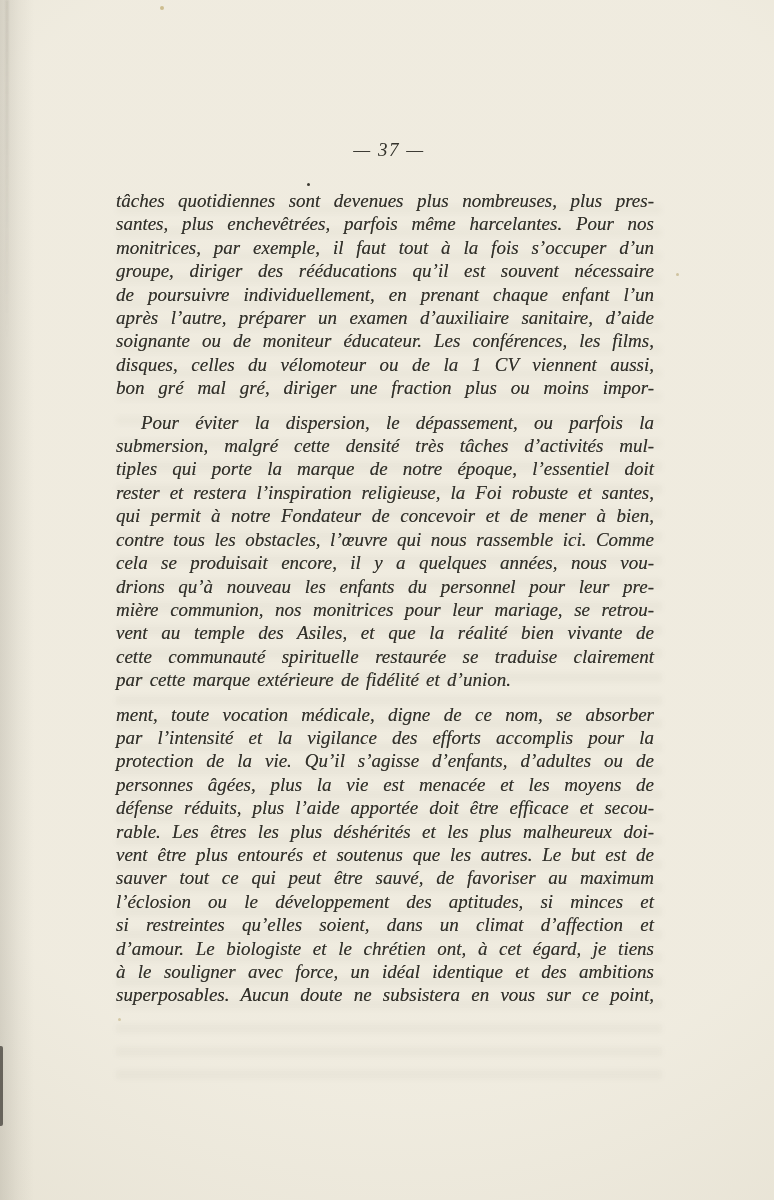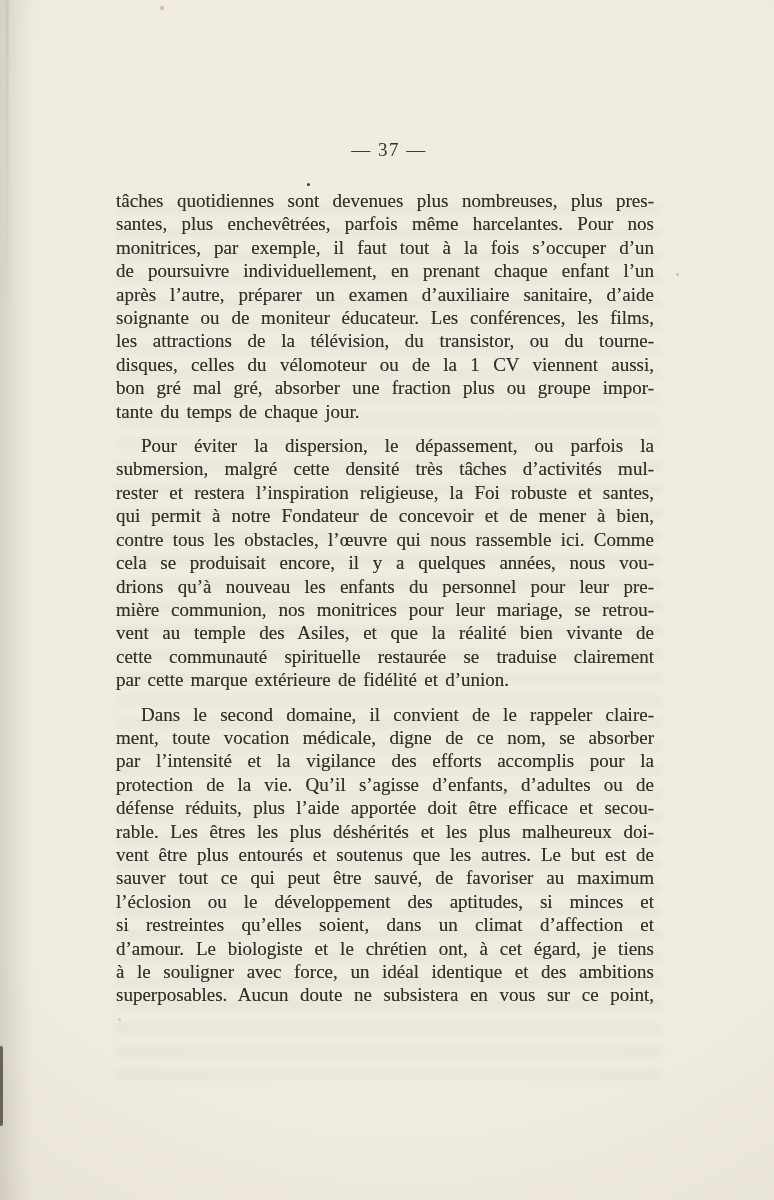--- a/index.html
+++ b/index.html
@@ -6,20 +6,21 @@
   .page{
     position:relative;
     width:774px;height:1200px;
     margin:0 auto;
     overflow:hidden;
     background:
       radial-gradient(ellipse 130% 90% at 52% 42%, rgba(240,236,224,.9) 55%, rgba(228,223,208,.9) 88%, rgba(214,208,190,.9) 100%),
       #eae6d8;
     font-family:"Liberation Serif","DejaVu Serif",serif;
     color:#31302a;
+    font-style:italic;
   }
   
   .left-shade{
     position:absolute;left:0;top:0;width:34px;height:100%;
     background:linear-gradient(90deg, rgba(112,107,94,.20), rgba(112,107,94,.07) 55%, rgba(112,107,94,0));
     pointer-events:none;
   }
   .crease{
     position:absolute;left:6px;top:0;width:2px;height:340px;
     background:linear-gradient(180deg, rgba(120,114,100,.22), rgba(120,114,100,0));
@@ -88,46 +89,46 @@
   <div class="speck s3"></div>
   <div class="speck s4"></div>
 
   <div class="pageno">— 37 —</div>
 
   <div class="textblock" id="textblock">
       <div class="para">
         <div class="line">tâches quotidiennes sont devenues plus nombreuses, plus pres-</div>
         <div class="line">santes, plus enchevêtrées, parfois même harcelantes. Pour nos</div>
         <div class="line">monitrices, par exemple, il faut tout à la fois s’occuper d’un</div>
+        <div class="line">groupe, diriger des rééducations qu’il est souvent nécessaire</div>
         <div class="line">de poursuivre individuellement, en prenant chaque enfant l’un</div>
         <div class="line">après l’autre, préparer un examen d’auxiliaire sanitaire, d’aide</div>
         <div class="line">soignante ou de moniteur éducateur. Les conférences, les films,</div>
-        <div class="line">les attractions de la télévision, du transistor, ou du tourne-</div>
         <div class="line">disques, celles du vélomoteur ou de la 1 CV viennent aussi,</div>
-        <div class="line">bon gré mal gré, absorber une fraction plus ou groupe impor-</div>
-        <div class="line lastline">tante du temps de chaque jour.</div>
+        <div class="line">bon gré mal gré, diriger une fraction plus ou moins impor-</div>
       </div>
       <div class="para">
         <div class="line indent">Pour éviter la dispersion, le dépassement, ou parfois la</div>
         <div class="line">submersion, malgré cette densité très tâches d’activités mul-</div>
+        <div class="line">tiples qui porte la marque de notre époque, l’essentiel doit</div>
         <div class="line">rester et restera l’inspiration religieuse, la Foi robuste et santes,</div>
         <div class="line">qui permit à notre Fondateur de concevoir et de mener à bien,</div>
         <div class="line">contre tous les obstacles, l’œuvre qui nous rassemble ici. Comme</div>
         <div class="line">cela se produisait encore, il y a quelques années, nous vou-</div>
         <div class="line">drions qu’à nouveau les enfants du personnel pour leur pre-</div>
         <div class="line">mière communion, nos monitrices pour leur mariage, se retrou-</div>
         <div class="line">vent au temple des Asiles, et que la réalité bien vivante de</div>
         <div class="line">cette communauté spirituelle restaurée se traduise clairement</div>
         <div class="line lastline">par cette marque extérieure de fidélité et d’union.</div>
       </div>
       <div class="para">
-        <div class="line indent">Dans le second domaine, il convient de le rappeler claire-</div>
         <div class="line">ment, toute vocation médicale, digne de ce nom, se absorber</div>
         <div class="line">par l’intensité et la vigilance des efforts accomplis pour la</div>
         <div class="line">protection de la vie. Qu’il s’agisse d’enfants, d’adultes ou de</div>
+        <div class="line">personnes âgées, plus la vie est menacée et les moyens de</div>
         <div class="line">défense réduits, plus l’aide apportée doit être efficace et secou-</div>
         <div class="line">rable. Les êtres les plus déshérités et les plus malheureux doi-</div>
         <div class="line">vent être plus entourés et soutenus que les autres. Le but est de</div>
         <div class="line">sauver tout ce qui peut être sauvé, de favoriser au maximum</div>
         <div class="line">l’éclosion ou le développement des aptitudes, si minces et</div>
         <div class="line">si restreintes qu’elles soient, dans un climat d’affection et</div>
         <div class="line">d’amour. Le biologiste et le chrétien ont, à cet égard, je tiens</div>
         <div class="line">à le souligner avec force, un idéal identique et des ambitions</div>
         <div class="line">superposables. Aucun doute ne subsistera en vous sur ce point,</div>
       </div>

